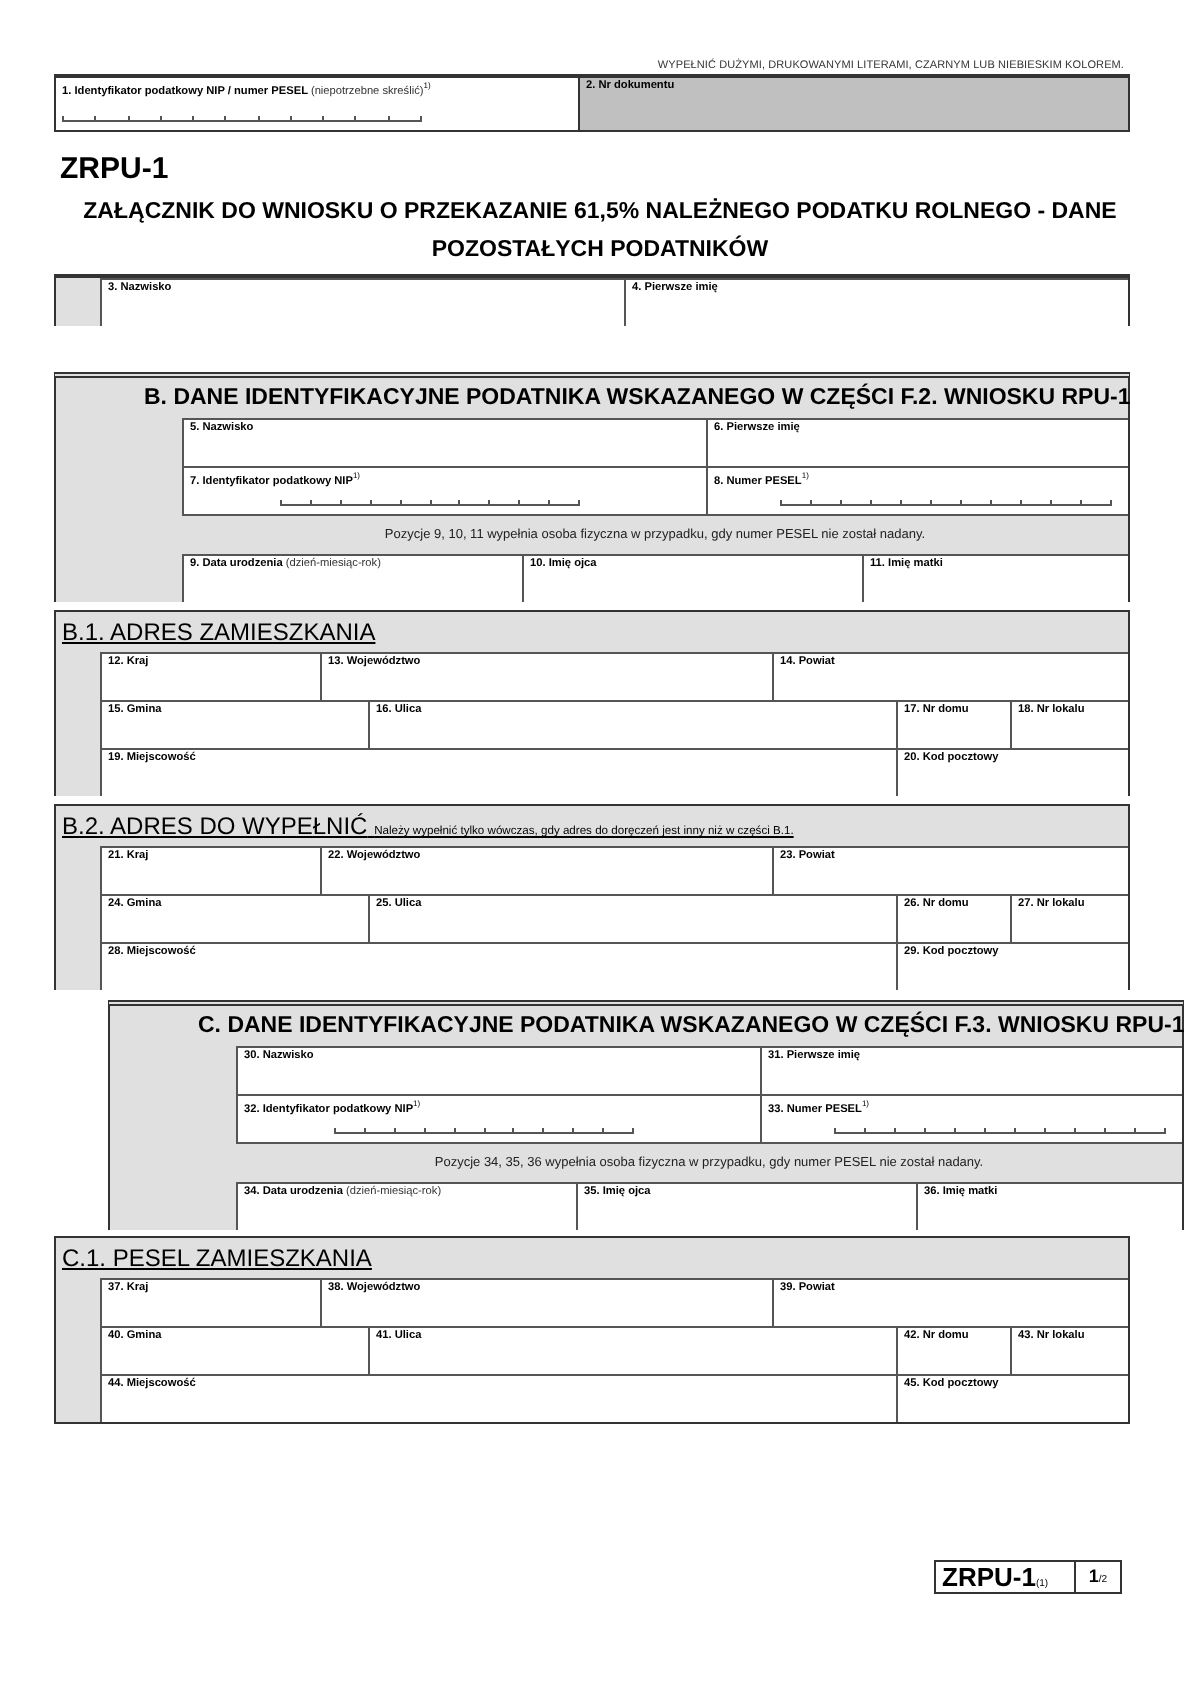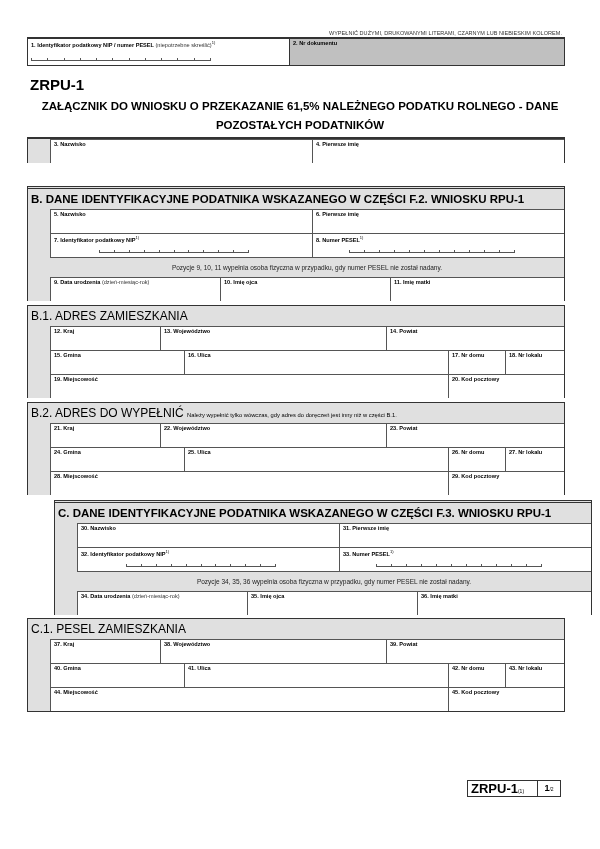--- a/index.html
+++ b/index.html
@@ -18,23 +18,23 @@
   .combs { position: absolute; bottom: 4px; height: 3px; border-bottom: 1px solid #555; display: flex; }
   .combs span { flex: 1; border-left: 1px solid #555; }
   .combs span:last-child { border-right: 1px solid #555; }
 
   .form-id { position: absolute; left: 30px; top: 76px; font-size: 15px; font-weight: bold; }
   .form-title { position: absolute; left: 30px; top: 97px; width: 540px; text-align: center; font-size: 11.5px; font-weight: bold; line-height: 19px; }
 
   .sec { position: absolute; left: 27px; width: 538px; border-left: 1px solid #333; border-right: 1px solid #333; background: #e0e0e0; }
   .sec.first { border-top: 2px solid #333; }
   .sec-head { height: 20px; padding-left: 3px; font-size: 11.5px; font-weight: bold; line-height: 20px; white-space: nowrap; }
-  .sec-head.thin { font-weight: normal; font-size: 12px; }
+  .sec-head.thin { font-weight: normal; font-size: 12px; text-decoration: underline; }
   .sec-head .note { font-size: 5.8px; font-weight: normal; }
-  .dbl { border-top: 3px double #333; }
+  .dbl { border-top: 3px double #333; padding-left: 41px; }
 
   .rows { margin-left: 22px; background: #fff; }
   .row { display: flex; height: 24px; border-top: 1px solid #555; border-left: 1px solid #555; }
   .cell { position: relative; border-right: 1px solid #555; height: 100%; }
   .cell:last-child { border-right: none; }
   .info { height: 20px; margin-left: 22px; font-size: 6.5px; text-align: center; line-height: 20px; color: #222; background: #e0e0e0; border-top: 1px solid #555; }
 
   .footer { position: absolute; left: 467px; top: 780px; height: 17px; display: flex; border: 1px solid #333; }
   .footer .f1 { width: 70px; border-right: 1px solid #333; font-size: 13px; font-weight: bold; padding-left: 3px; line-height: 15px; }
   .footer .f1 small { font-size: 5px; font-weight: normal; }

